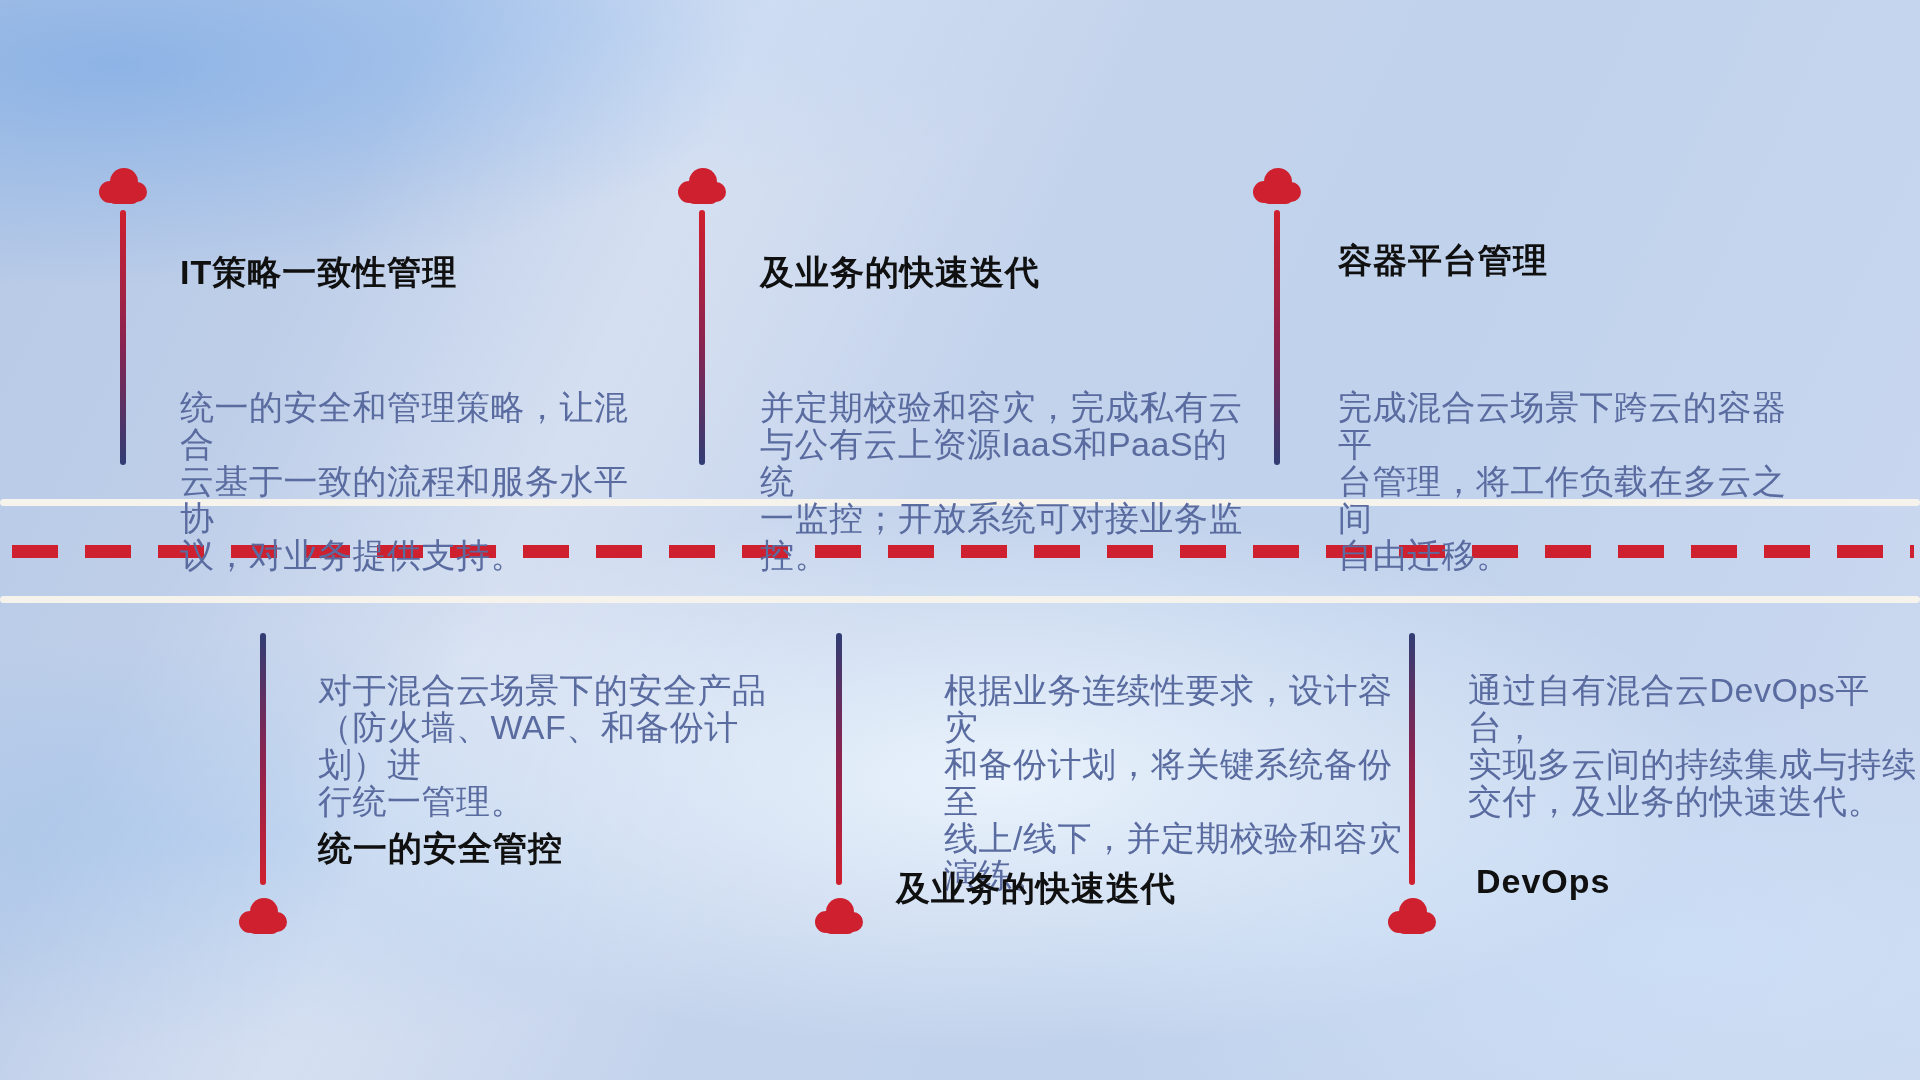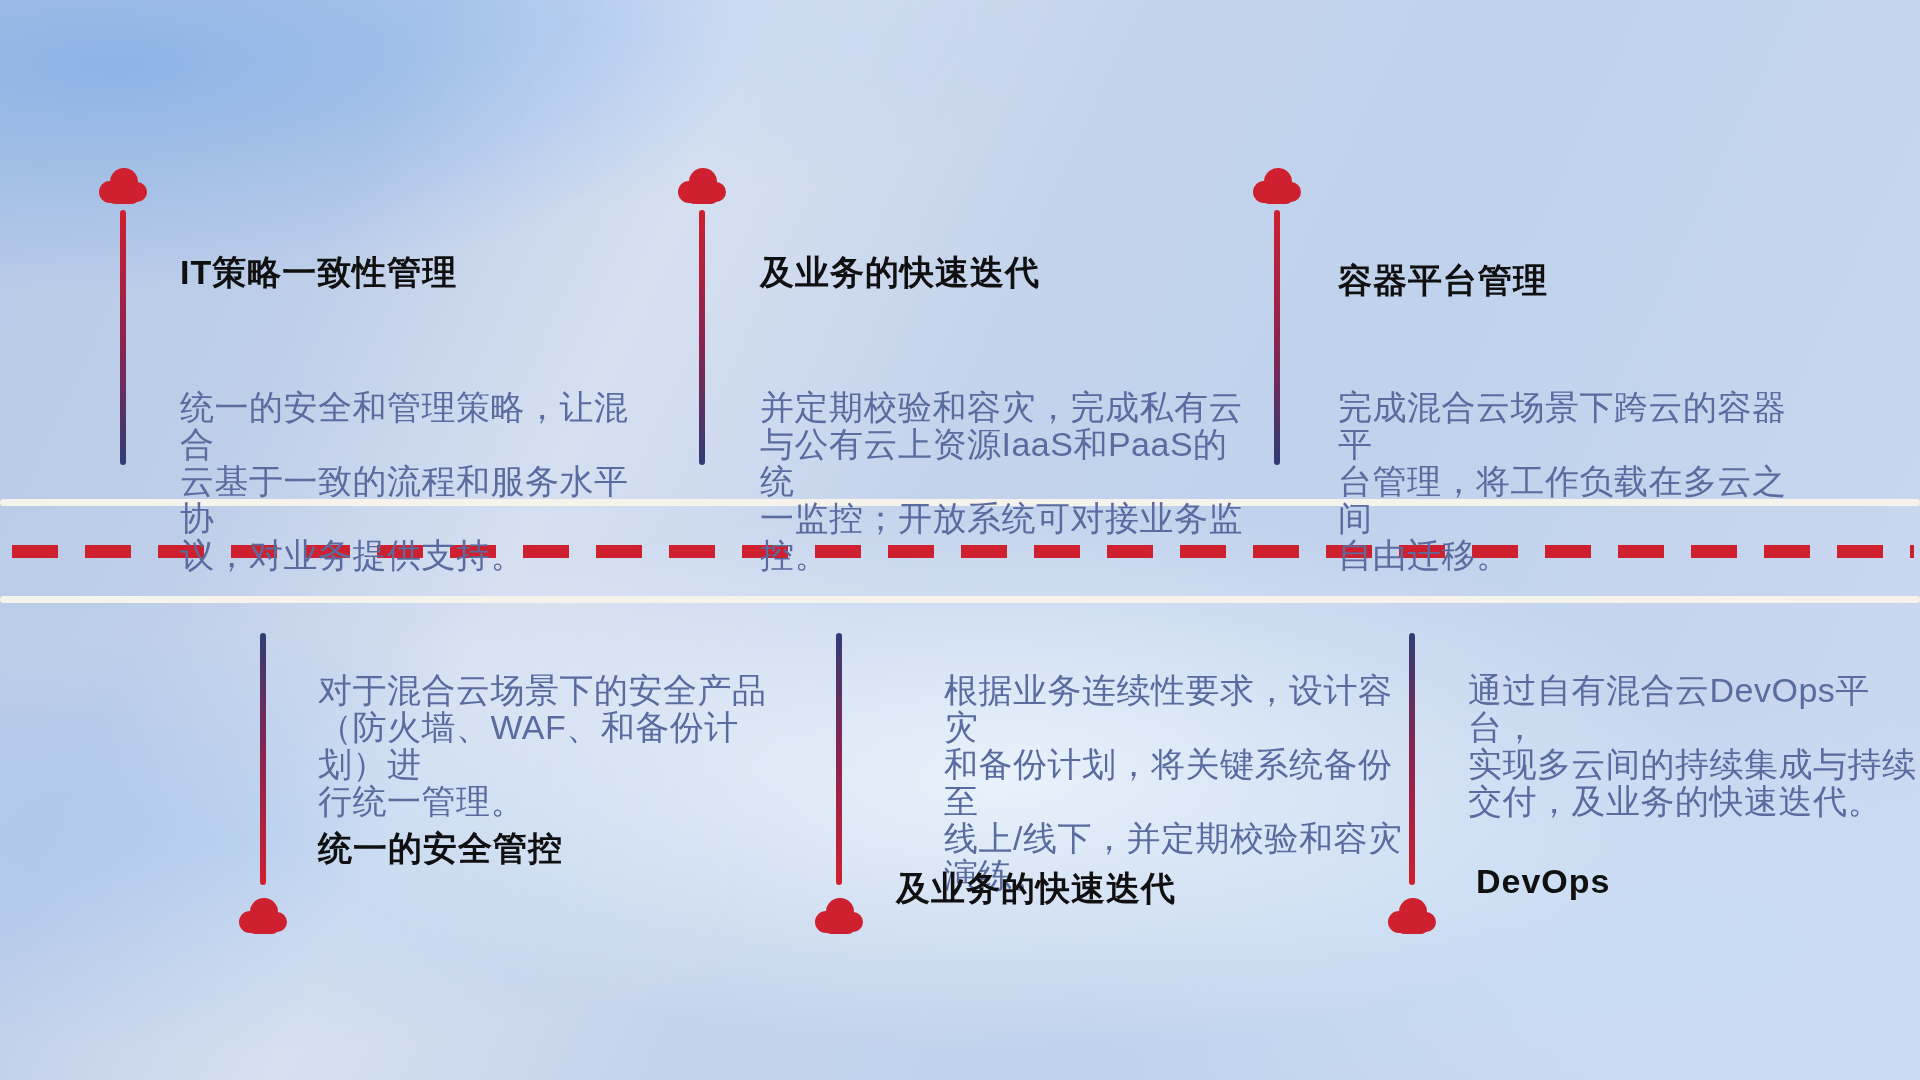--- a/index.html
+++ b/index.html
@@ -111,21 +111,21 @@
       <svg viewBox="0 0 58 40" aria-hidden="true">
           <g fill="currentColor">
         <circle cx="16" cy="26" r="11"></circle>
             <circle cx="30" cy="16" r="14"></circle>
             <circle cx="43" cy="26" r="10"></circle>
         <rect x="14" y="24" width="31" height="14" rx="7"></rect>
           </g>
         </svg>
     </div>
     <div class="vline from-top" style="left:1274px;top:210px;height:255px"></div>
-    <h2 class="title" style="left:1338px;top:230px">容器平台管理</h2>
+    <h2 class="title" style="left:1338px;top:210px">容器平台管理</h2>
     <p class="desc" style="left:1338px;top:355px;width:460px">完成混合云场景下跨云的容器平
 台管理，将工作负载在多云之间
 自由迁移。</p>
   </section>
 
   <section>
     <div class="vline from-bottom" style="left:260px;top:633px;height:252px"></div>
     <div class="cloud" style="left:234px;top:896px">
       <svg viewBox="0 0 58 40" aria-hidden="true">
           <g fill="currentColor">

